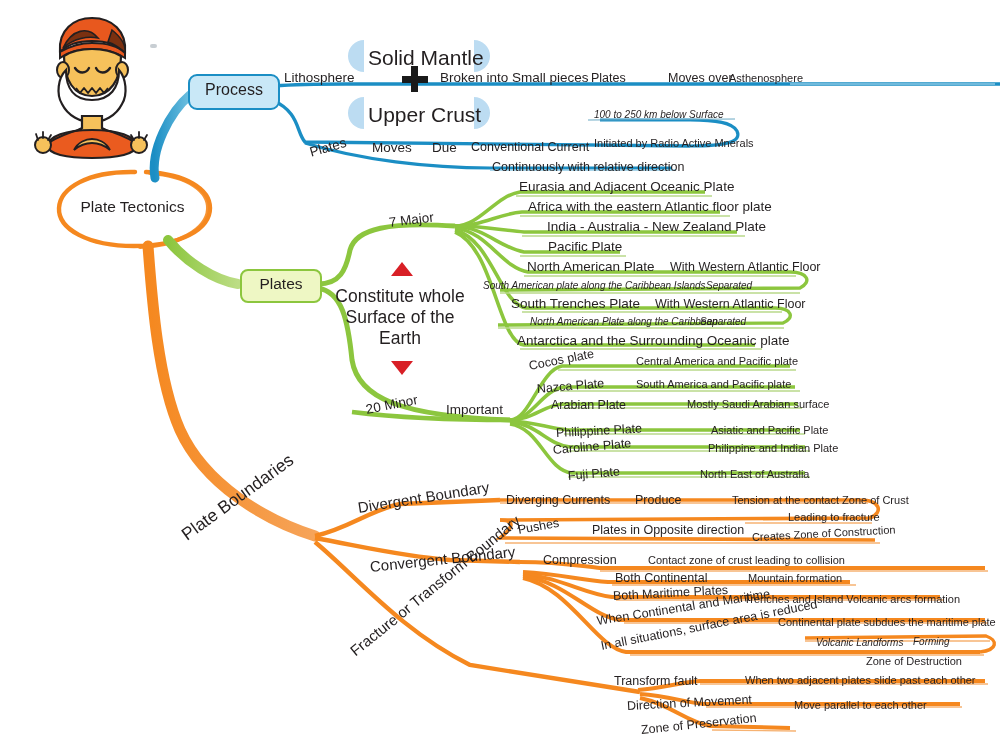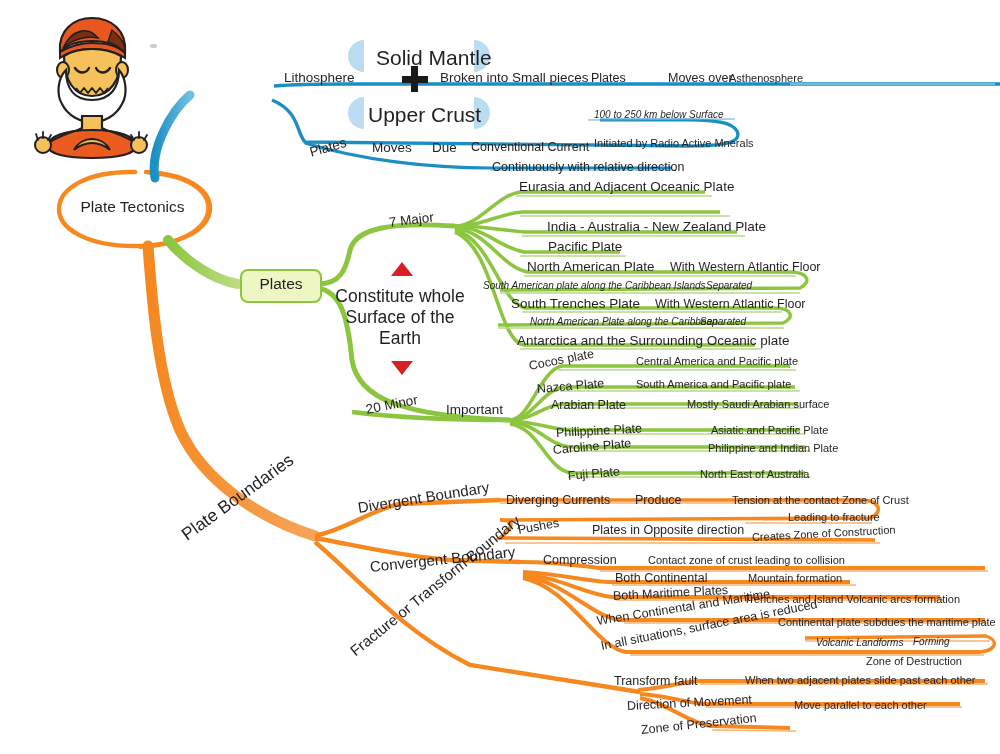--- a/index.html
+++ b/index.html
@@ -229,30 +229,33 @@
     </g>
     <path d="M12,128 L 10,122 M17,126 L 17,120 M22,128 L 25,123" fill="none" stroke="#231f20" stroke-width="1.8" stroke-linecap="round"></path>
     <path d="M108,128 L 105,123 M113,126 L 113,120 M118,128 L 121,123" fill="none" stroke="#231f20" stroke-width="1.8" stroke-linecap="round"></path>
   </svg>
   <div id="speck"></div>
 
   <div id="root-node">
     <div id="root-label">Plate Tectonics</div>
   </div>
 
+  <div id="process-node">
+    <span>Process</span>
+  </div>
 
   <div id="plates-node">
     <span>Plates</span>
   </div>
 
   <div class="lbl t13" style="left:284px;top:71px;">Lithosphere</div>
 
   <div class="brk l" style="left:348px;top:40px;"></div>
   <div class="brk r" style="left:474px;top:40px;"></div>
-  <div class="bigtxt" style="left:376px;top:46px;">Solid Mantle</div>
+  <div class="bigtxt" style="left:368px;top:46px;">Solid Mantle</div>
 
   <div id="plus-sign"></div>
 
   <div class="brk l" style="left:348px;top:97px;"></div>
   <div class="brk r" style="left:474px;top:97px;"></div>
   <div class="bigtxt" style="left:368px;top:103px;">Upper Crust</div>
 
   <div class="lbl t13" style="left:440px;top:71px;">Broken into Small pieces</div>
   <div class="lbl t12" style="left:591px;top:72px;">Plates</div>
   <div class="lbl t12" style="left:668px;top:72px;">Moves over</div>
@@ -268,20 +271,21 @@
 
   <div class="tri up" style="left:391px;top:262px;"></div>
   <div id="constitute">
     <span>Constitute whole Surface of the Earth</span>
   </div>
   <div class="tri dn" style="left:391px;top:361px;"></div>
 
   <div class="lbl t13 rot" style="left:389px;top:216px;transform:rotate(-7deg);">7 Major</div>
 
   <div class="lbl t13" style="left:519px;top:180px;">Eurasia and Adjacent Oceanic Plate</div>
+  <div class="lbl t13" style="left:528px;top:200px;">Africa with the eastern Atlantic floor plate</div>
   <div class="lbl t13" style="left:547px;top:220px;">India - Australia - New Zealand Plate</div>
   <div class="lbl t13" style="left:548px;top:240px;">Pacific Plate</div>
   <div class="lbl t13" style="left:527px;top:260px;">North American Plate</div>
   <div class="lbl t12" style="left:670px;top:261px;">With Western Atlantic Floor</div>
   <div class="lbl t10" style="left:483px;top:281px;">South American plate along the Caribbean Islands</div>
   <div class="lbl t10" style="left:706px;top:281px;">Separated</div>
   <div class="lbl t13" style="left:511px;top:297px;">South Trenches Plate</div>
   <div class="lbl t12" style="left:655px;top:298px;">With Western Atlantic Floor</div>
   <div class="lbl t10" style="left:506px;top:317px;margin-left:24px;">North American Plate along the Caribbean</div>
   <div class="lbl t10" style="left:700px;top:317px;">Separated</div>

